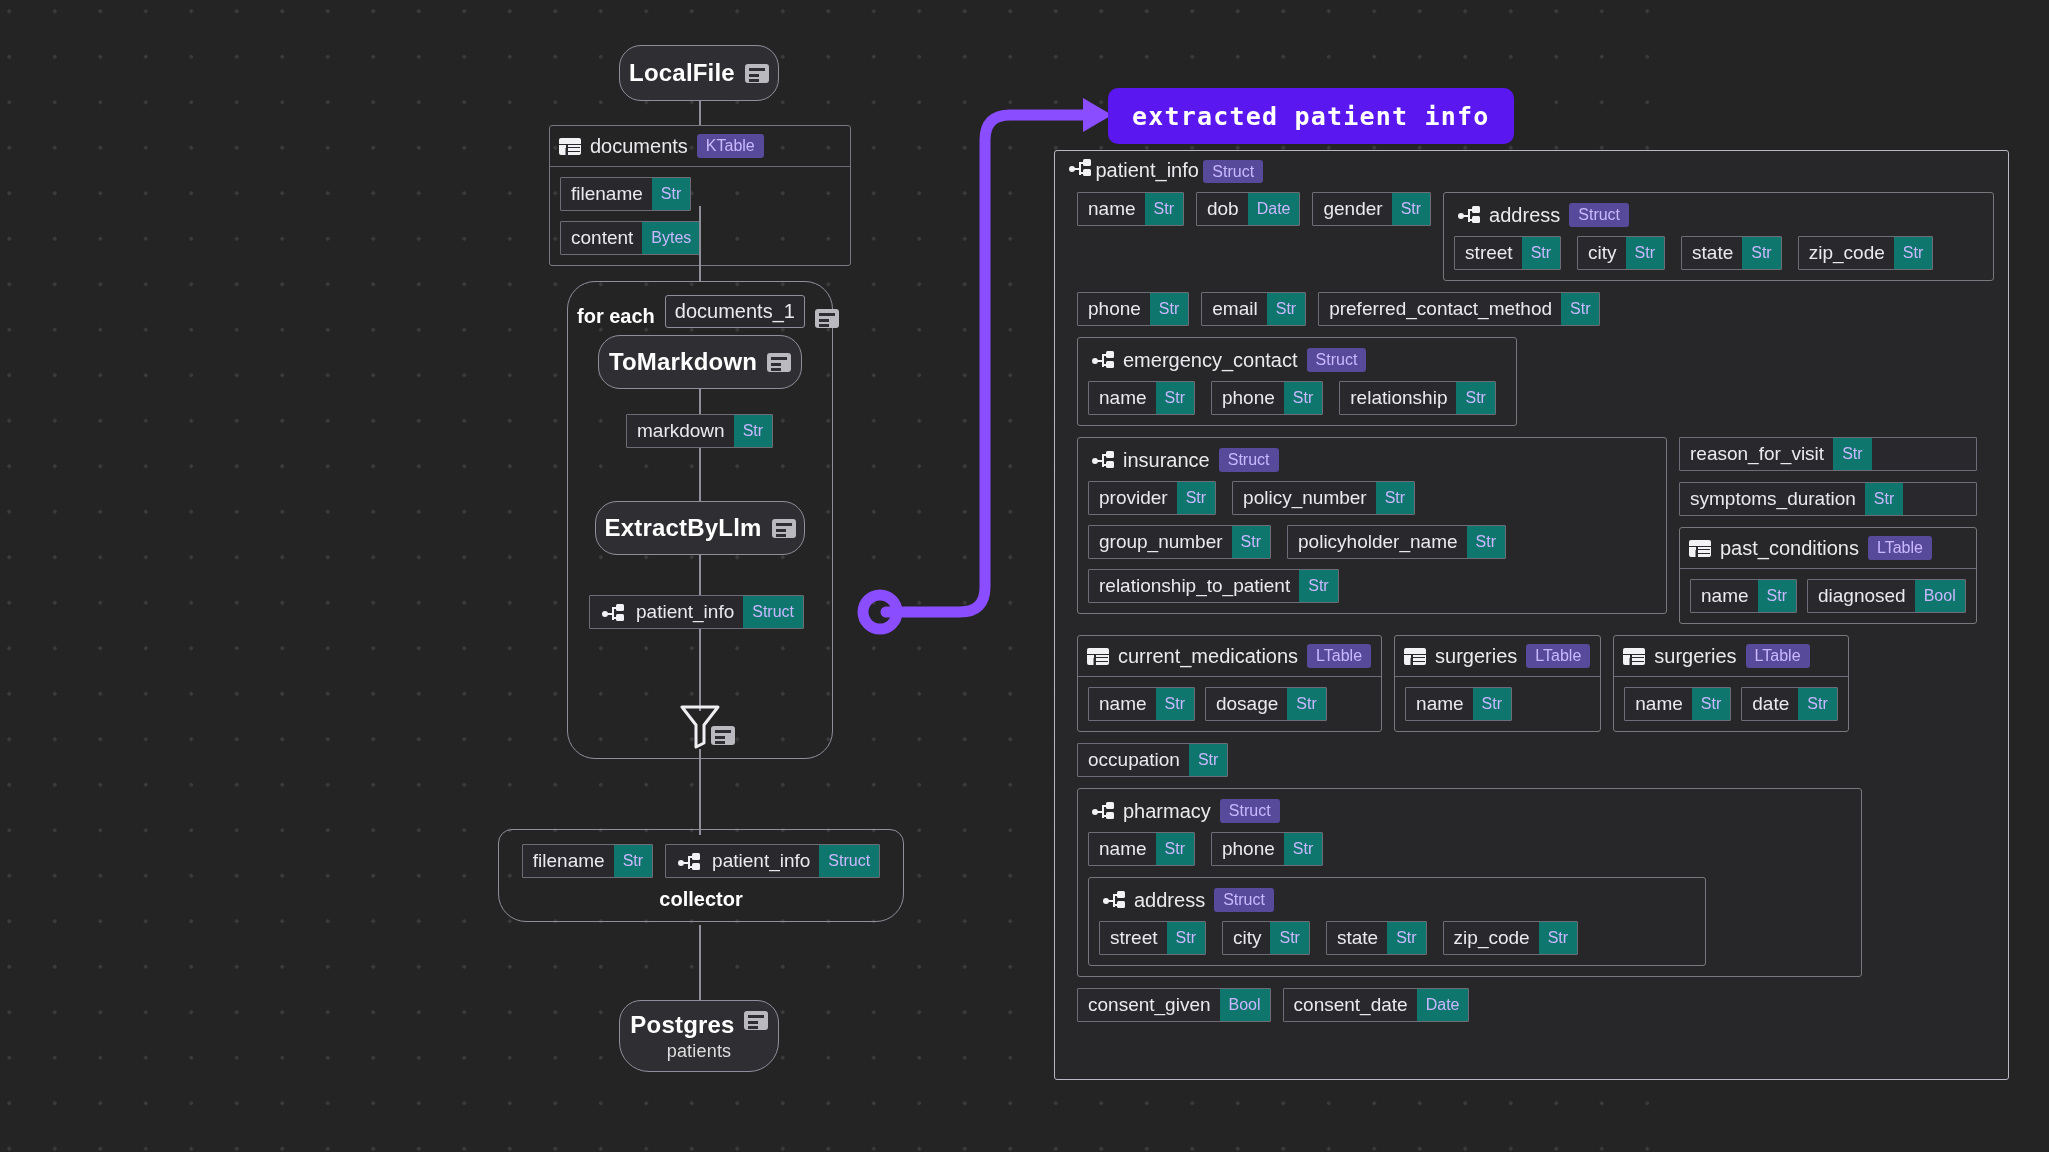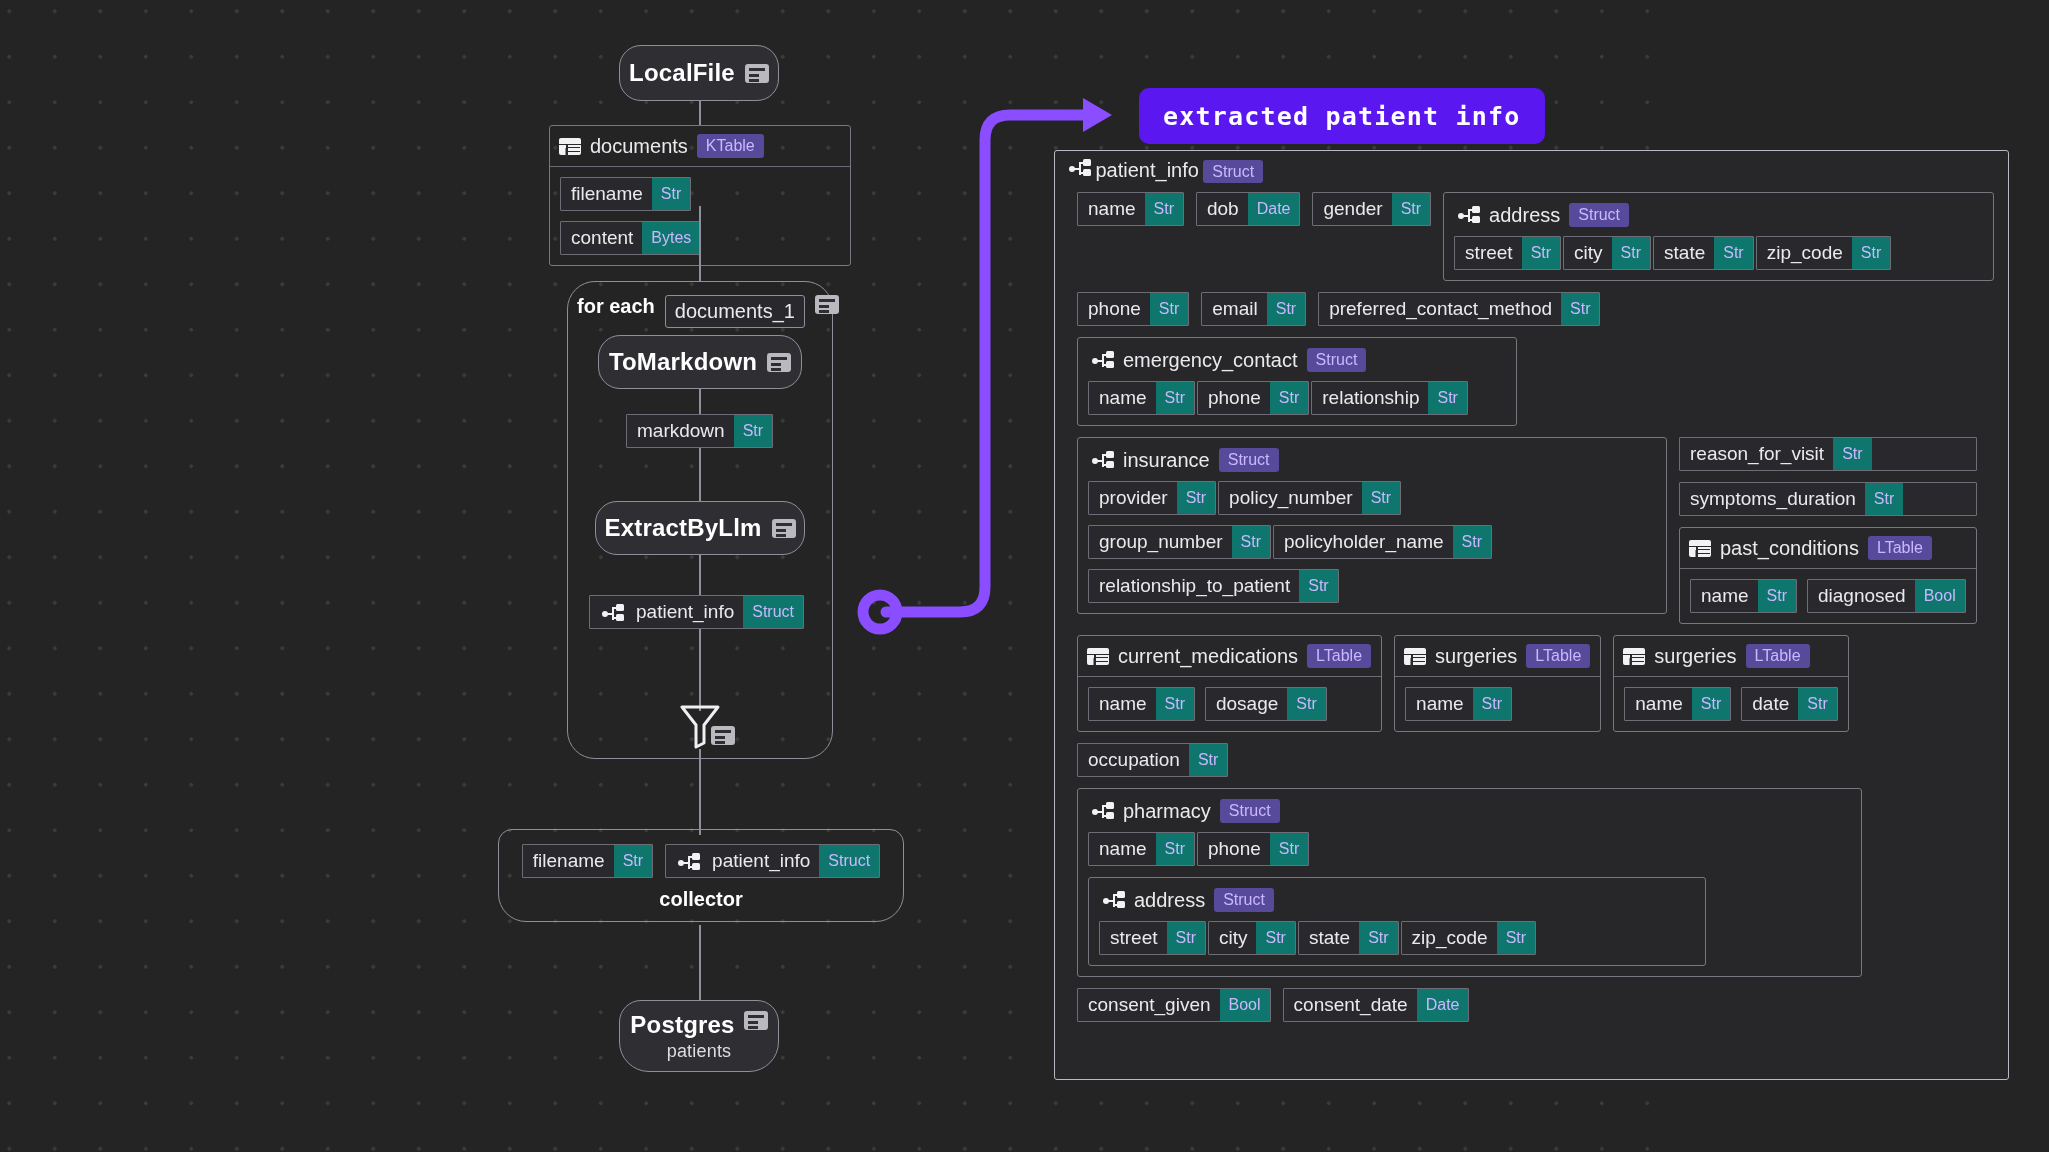--- a/index.html
+++ b/index.html
@@ -123,41 +123,41 @@
   }
   .group > .ghead {
     display:flex; align-items:center; gap: 9px;
     margin: 2px 0 9px 4px;
   }
   .ghead .gname { color:#eaeaee; font-size:20px; }
   .ghead .gtype {
     background:#584a9b; color:#c9b8ff; font-size:16px;
     padding: 3px 9px; border-radius: 3px;
   }
-  .grow { display:flex; flex-wrap: wrap; gap: 2px; }
+  .grow { display:flex; flex-wrap: wrap; gap: 16px; }
 
   
   .tgroup { padding: 0; }
   .tgroup .ghead {
     margin: 0; padding: 8px 10px 8px 9px;
     border-bottom: 1px solid #6d6d78;
   }
   .tgroup .tbody { padding: 10px; display:flex; gap:10px; flex-wrap:wrap; }
 
   
   .edge { position:absolute; background:#8f8f9c; width:1.5px; }
 
   .loop-box {
     position: absolute;
     border: 1.5px solid #8f8f9c;
     border-radius: 28px;
     background: transparent;
   }
   .loop-head {
-    position:absolute; display:flex; align-items:flex-start; gap: 10px;
+    position:absolute; display:flex; align-items:flex-end; gap: 10px;
     color:#fff; font-weight:bold; font-size: 20px;
   }
   .loop-input {
     border: 1px solid #8f8f9c;
     border-radius: 3px;
     background: #29292d;
     color:#e9e9ee;
     font-weight: normal;
     font-size: 20px;
     padding: 4px 9px;
@@ -320,21 +320,21 @@
     </div>
     <div class="sub">patients</div>
   </div>
 
   <svg id="connector" width="2049" height="1152">
     <path d="M886,612 H960 Q985,612 985,587 V140 Q985,115 1010,115 H1090" fill="none" stroke="#8a4dff" stroke-width="11" stroke-linecap="round" stroke-linejoin="round"></path>
     <circle cx="880" cy="612" r="17" fill="none" stroke="#8a4dff" stroke-width="11"></circle>
     <path d="M1083,98 L1112,115 L1083,132 Z" fill="#8a4dff"></path>
   </svg>
 
-  <div id="callout" style="left:1139px; top:88px; height:56px;">
+  <div id="callout" style="left:1108px; top:88px; height:56px;">
     <span>extracted patient info</span>
   </div>
 
   <div id="schema-panel" style="left:1054px; top:150px; width:955px; height:930px;">
 
     <div class="ghead" style="margin-bottom:10px;">
       <span class="struct-icon">
         <i class="si-dot"></i><i class="si-h1"></i><i class="si-v"></i><i class="si-h2"></i><i class="si-h3"></i><i class="si-b1"></i><i class="si-b2"></i>
       </span>
       <span class="gname">patient_info</span>

